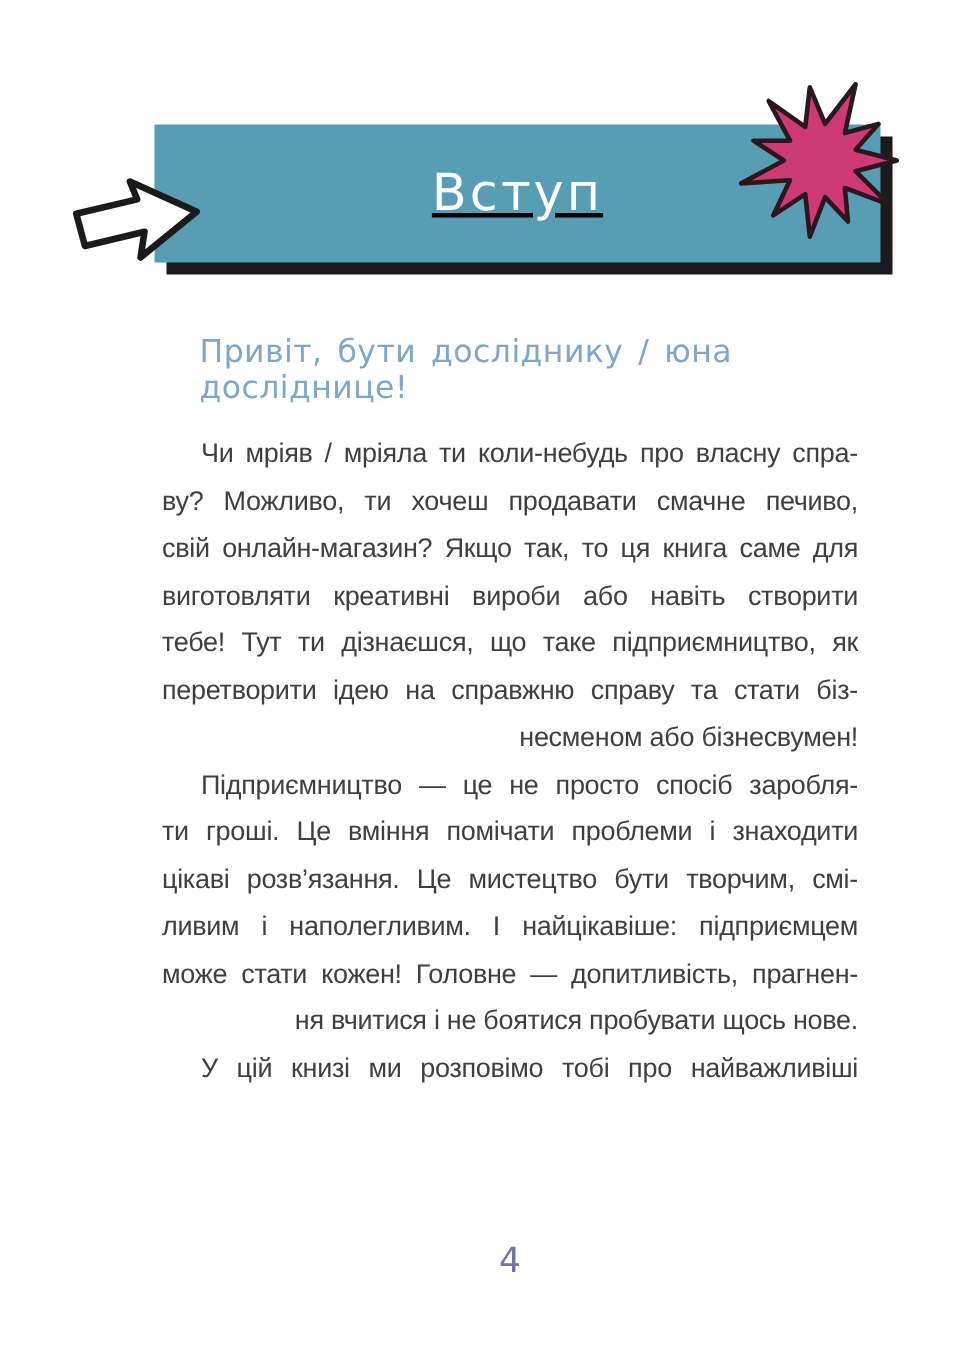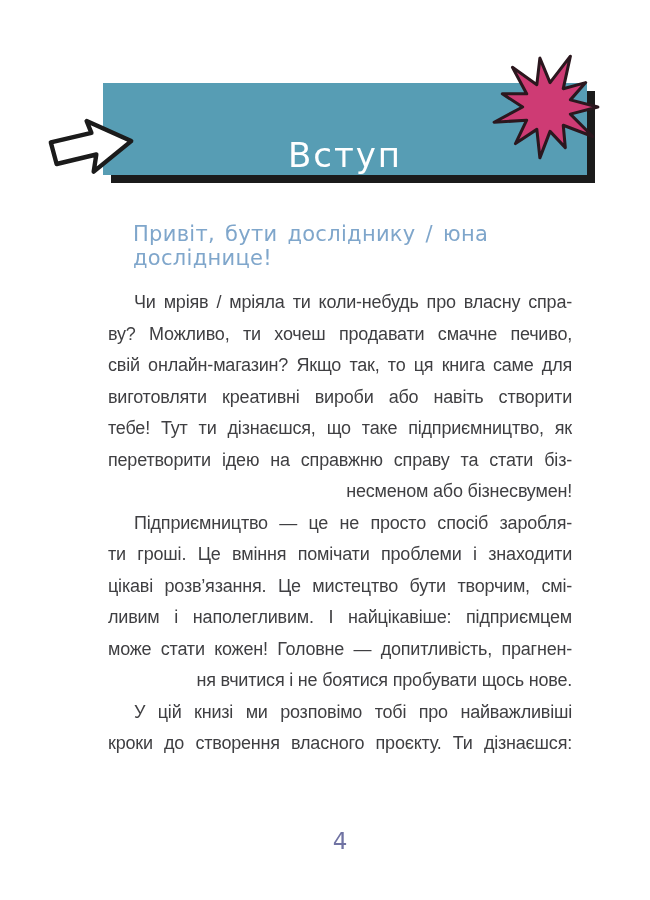--- a/index.html
+++ b/index.html
@@ -7,21 +7,21 @@
     width:650px; height:900px; background:#ffffff; position:relative;
     overflow:hidden; font-family:"Liberation Sans", sans-serif;
   }
   .page { position:absolute; inset:0; }
 
   
   .banner {
     position:absolute; left:103px; top:83px; width:484px; height:92px;
     background:var(--banner-teal,#579db4);
     box-shadow:8px 8px 0 var(--banner-shadow,#1b1b1b);
-    display:flex; align-items:flex-end; justify-content:center;
+    display:flex; align-items:center; justify-content:center;text-decoration:underline;
   }
   .banner-title {
     font-family:"DejaVu Sans", sans-serif; color:#ffffff;
     font-size:34px; letter-spacing:2px; font-weight:400;
   }
   svg.starburst { position:absolute; left:486px; top:46px; width:122px; height:122px; }
   svg.arrow { position:absolute; left:48px; top:114px; width:88px; height:66px; transform:rotate(-6deg); }
 
   
   .content { position:absolute; left:108px; top:222px; width:464px; }
@@ -74,19 +74,18 @@
         <div class="line j">тебе! Тут ти дізнаєшся, що таке підприємництво, як</div>
         <div class="line j">перетворити ідею на справжню справу та стати біз-</div>
         <div class="line">несменом або бізнесвумен!</div>
         <div class="line j ind">Підприємництво — це не просто спосіб заробля-</div>
         <div class="line j">ти гроші. Це вміння помічати проблеми і знаходити</div>
         <div class="line j">цікаві розв’язання. Це мистецтво бути творчим, смі-</div>
         <div class="line j">ливим і наполегливим. І найцікавіше: підприємцем</div>
         <div class="line j">може стати кожен! Головне — допитливість, прагнен-</div>
         <div class="line">ня вчитися і не боятися пробувати щось нове.</div>
         <div class="line j ind">У цій книзі ми розповімо тобі про найважливіші</div>
-        <div class="line j">кроки до створення власного проєкту. Ти дізнаєшся:</div>
       </div>
   </div>
 
   <div class="page-number">4</div>
 
 </div>
 
 </body></html>

